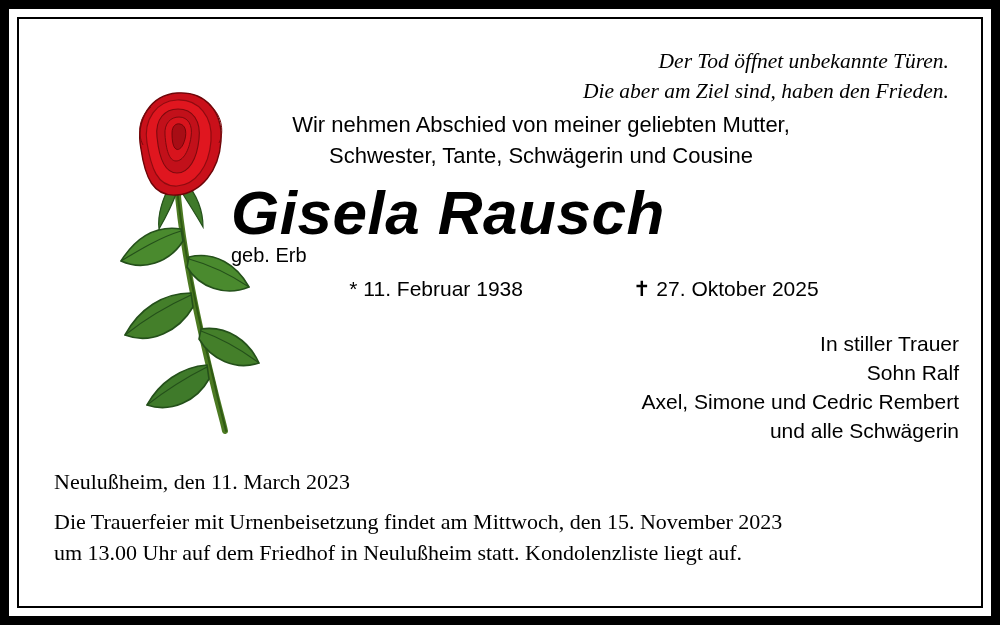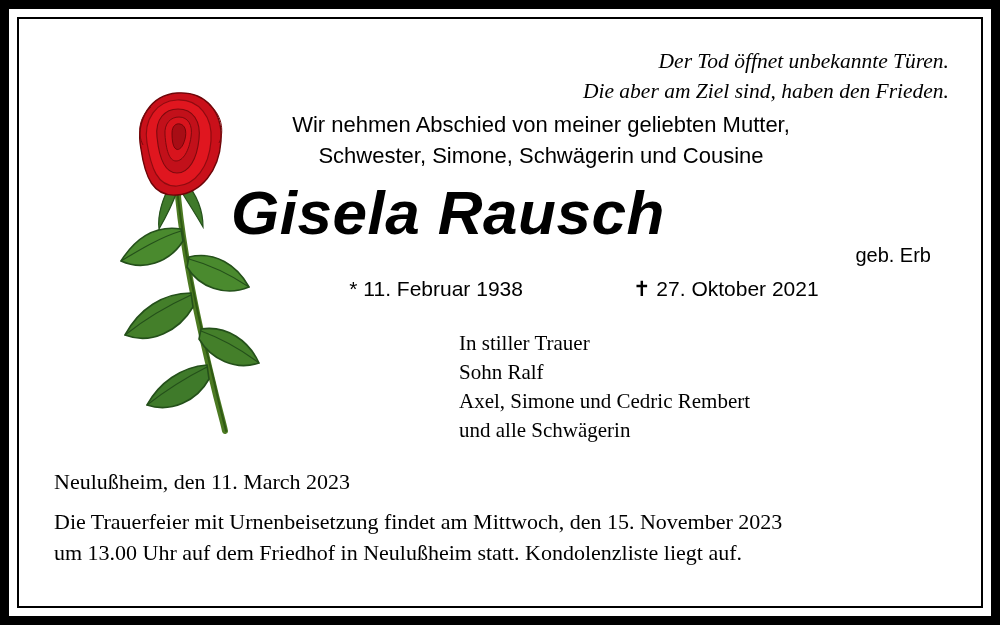--- a/index.html
+++ b/index.html
@@ -91,43 +91,43 @@
     font-weight: bold;
     font-style: italic;
     font-size: 62px;
     letter-spacing: 0.5px;
   }
   .maiden {
     position: absolute;
     left: 212px;
     top: 225px;
     width: 700px;
-    text-align: right;
+    text-align: left;
     font-family: "Liberation Sans", sans-serif;
     font-size: 20px;
   }
   .dates {
     position: absolute;
     left: 200px;
     top: 258px;
     width: 730px;
     display: flex;
     justify-content: center;
     gap: 110px;
     font-family: "Liberation Sans", sans-serif;
     font-weight: normal;
     font-size: 21px;
   }
   .mourners {
     position: absolute;
     left: 440px;
     top: 310px;
     width: 500px;
-    text-align: left;
-    font-family: Liberation Serif, serif;
+    text-align: right;
+    font-family: Liberation Sans, sans-serif;
     font-size: 21px;
     line-height: 29px;
   }
   .place-date {
     position: absolute;
     left: 35px;
     top: 450px;
     font-family: "Liberation Serif", serif;
     font-size: 22px;
   }
@@ -184,30 +184,30 @@
       </svg>
     </div>
 
     <div class="motto">
       <div>Der Tod öffnet unbekannte Türen.</div>
       <div>Die aber am Ziel sind, haben den Frieden.</div>
     </div>
 
     <div class="intro">
       <div>Wir nehmen Abschied von meiner geliebten Mutter,</div>
-      <div>Schwester, Simone, Schwägerin und Cousine</div>
+      <div>Schwester, Tante, Schwägerin und Cousine</div>
     </div>
 
     <div class="name">Gisela Rausch</div>
 
     <div class="maiden">geb. Erb</div>
 
     <div class="dates">
       <span>* 11. Februar 1938</span>
-      <span>✝ 27. Oktober 2021</span>
+      <span>✝ 27. Oktober 2025</span>
     </div>
 
     <div class="mourners">
       <div>In stiller Trauer</div>
       <div>Sohn Ralf</div>
       <div>Axel, Simone und Cedric Rembert</div>
       <div>und alle Schwägerin</div>
     </div>
 
     <div class="place-date">Neulußheim, den 11. March 2023</div>

